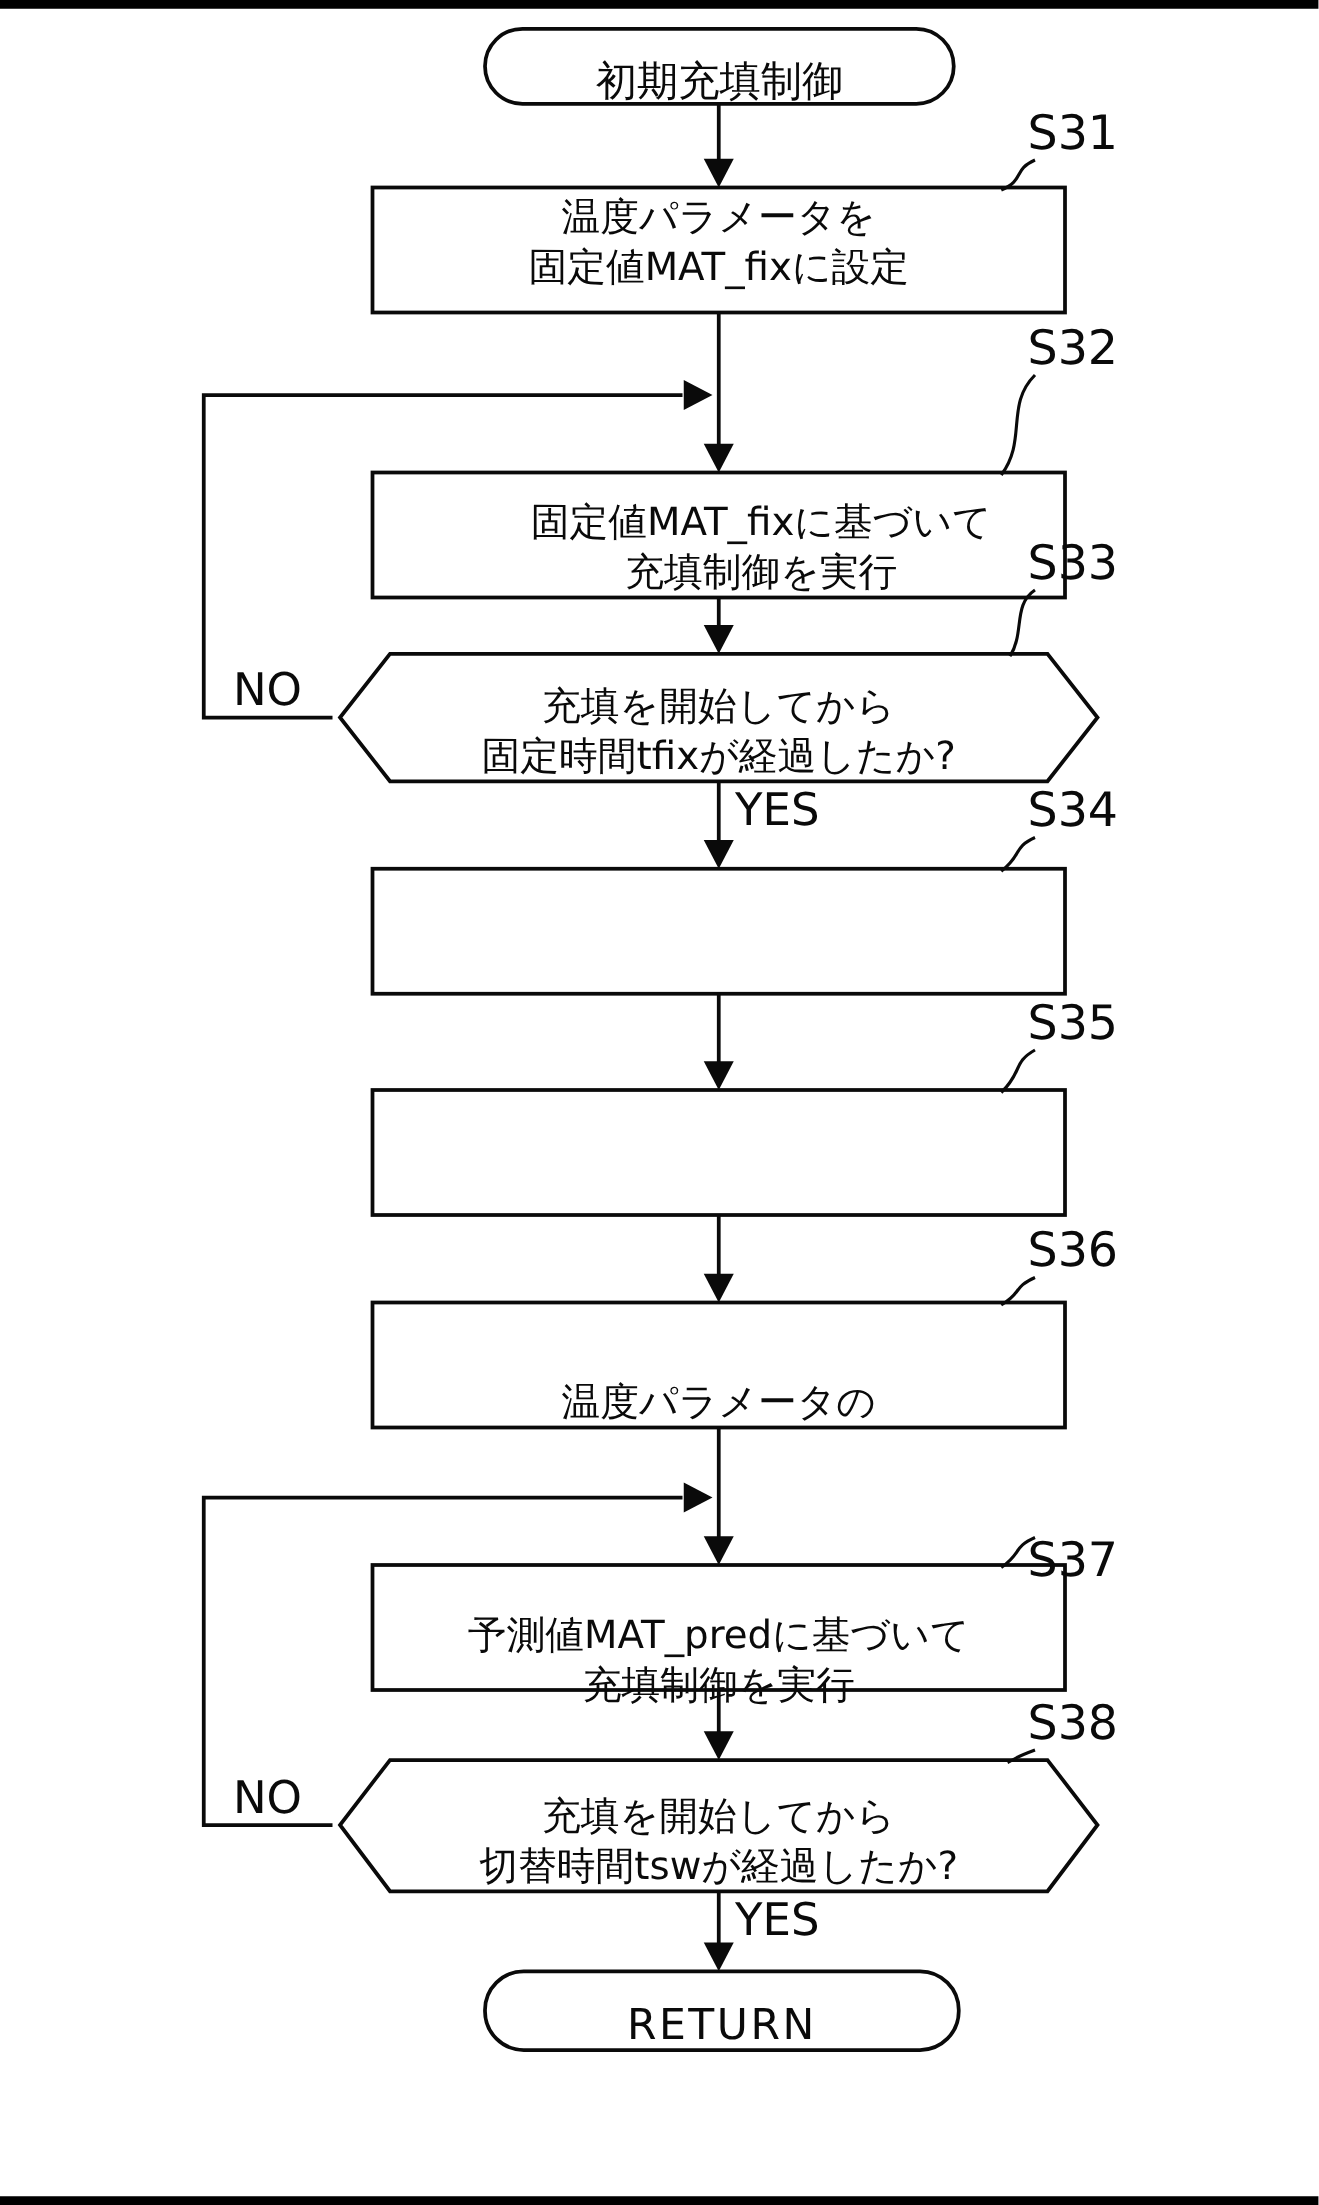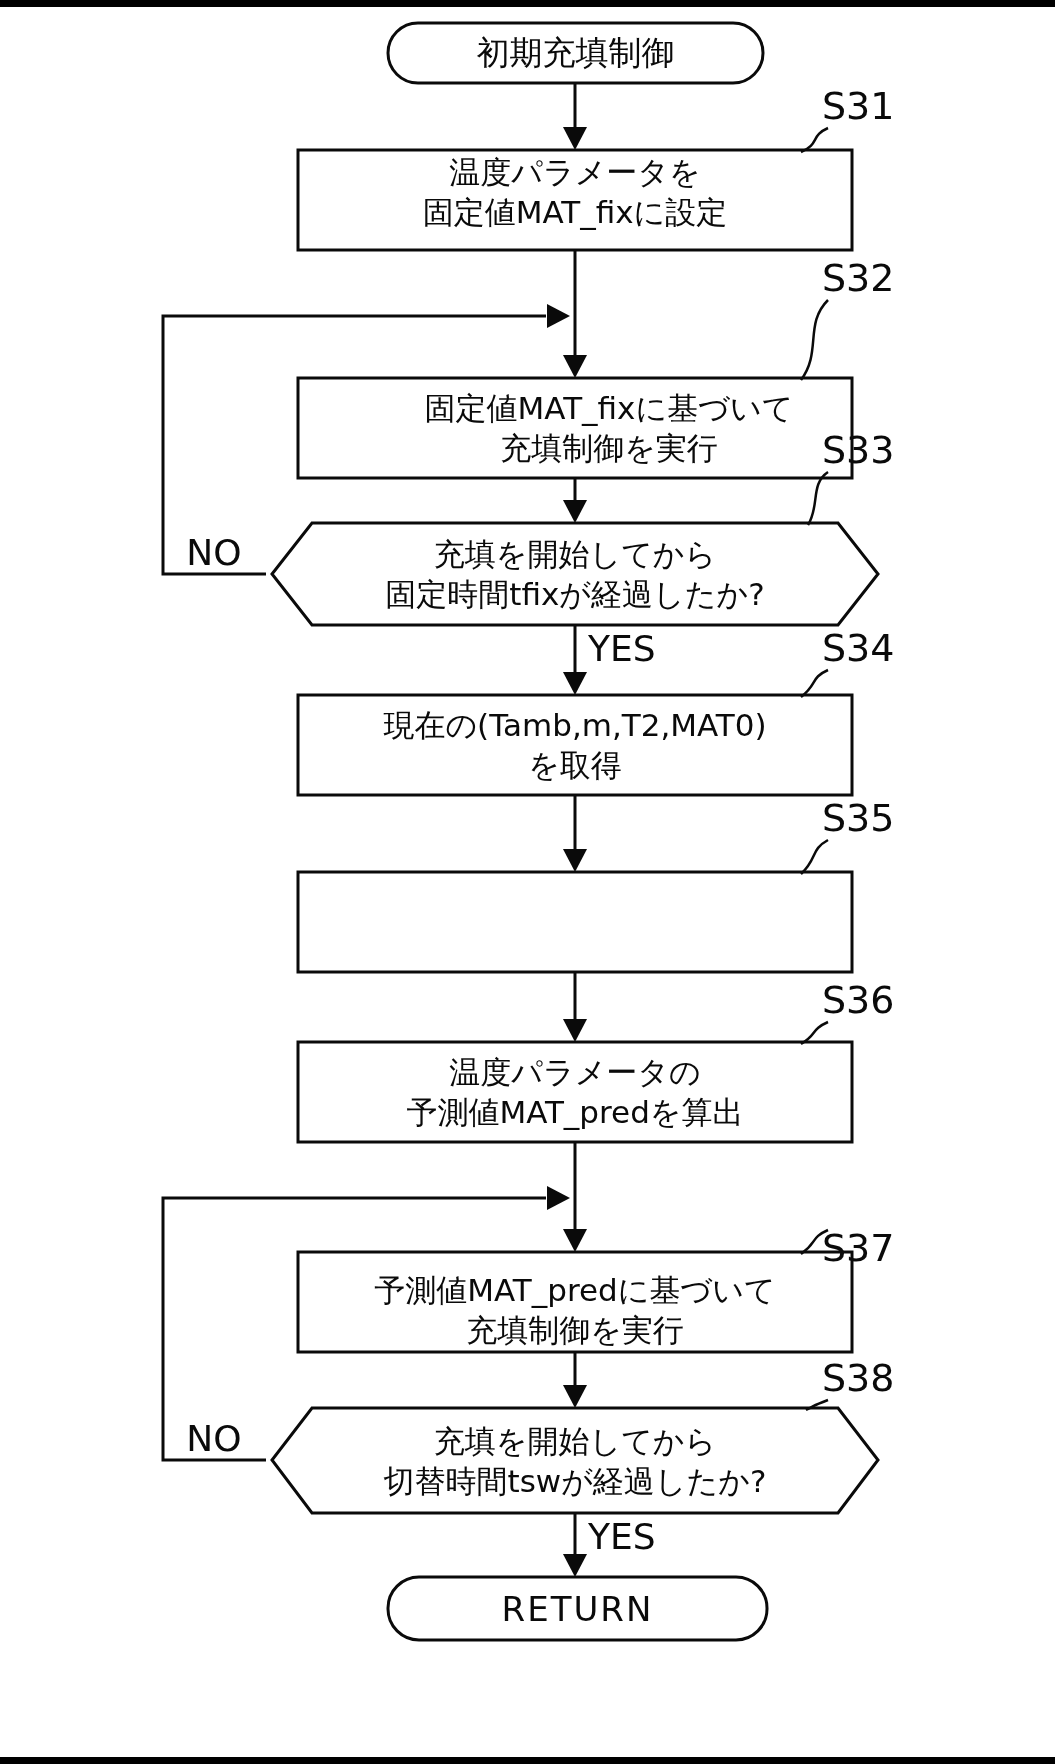--- a/index.html
+++ b/index.html
@@ -5,21 +5,21 @@
   html,body{margin:0;padding:0;background:#ffffff;}
   #stage{
     position:relative;
     width:1055px;height:1764px;
     background:#ffffff;
     font-family:"DejaVu Sans",sans-serif;
     color:#0a0a0a;
     overflow:hidden;
   }
   #shapes{position:absolute;left:0;top:0;}
-  .txt{position:absolute;display:flex;flex-direction:column;align-items:center;justify-content:center;text-align:center;}
+  .txt{position:absolute;display:flex;flex-direction:column;align-items:center;justify-content:flex-end;text-align:center;}
   .node-line{font-size:31px;line-height:40px;white-space:nowrap;}
   .terminal-line{font-size:33px;line-height:36px;white-space:nowrap;}
   .return-line{font-size:34px;letter-spacing:2px;white-space:nowrap;}
   .step-label{position:absolute;font-size:38px;line-height:40px;white-space:nowrap;}
   .branch-label{position:absolute;font-size:36px;line-height:38px;white-space:nowrap;text-align:right;}
   .edge-bar{position:absolute;left:0;width:1055px;height:7px;background:#000;}
 </style>
 </head>
 <body>
 
@@ -88,27 +88,22 @@
     <div class="node-line">固定値MAT_fixに設定</div>
   </div>
   <div class="txt" style="left:284px;top:378px;width:554px;height:100px;padding-left:48px;">
     <div class="node-line">固定値MAT_fixに基づいて</div>
     <div class="node-line">充填制御を実行</div>
   </div>
   <div class="txt" style="left:312px;top:523px;width:526px;height:102px;">
     <div class="node-line">充填を開始してから</div>
     <div class="node-line">固定時間tfixが経過したか?</div>
   </div>
-  <div class="txt" style="left:298px;top:695px;width:554px;height:100px;">
-    <div class="node-line">現在の(Tamb,m,T2,MAT0)</div>
-    <div class="node-line">を取得</div>
-  </div>
   <div class="txt" style="left:298px;top:1042px;width:554px;height:100px;">
     <div class="node-line">温度パラメータの</div>
-    <div class="node-line">予測値MAT_predを算出</div>
   </div>
   <div class="txt" style="left:298px;top:1252px;width:554px;height:116px;">
     <div class="node-line">予測値MAT_predに基づいて</div>
     <div class="node-line">充填制御を実行</div>
   </div>
   <div class="txt" style="left:312px;top:1408px;width:526px;height:105px;">
     <div class="node-line">充填を開始してから</div>
     <div class="node-line">切替時間tswが経過したか?</div>
   </div>
 

